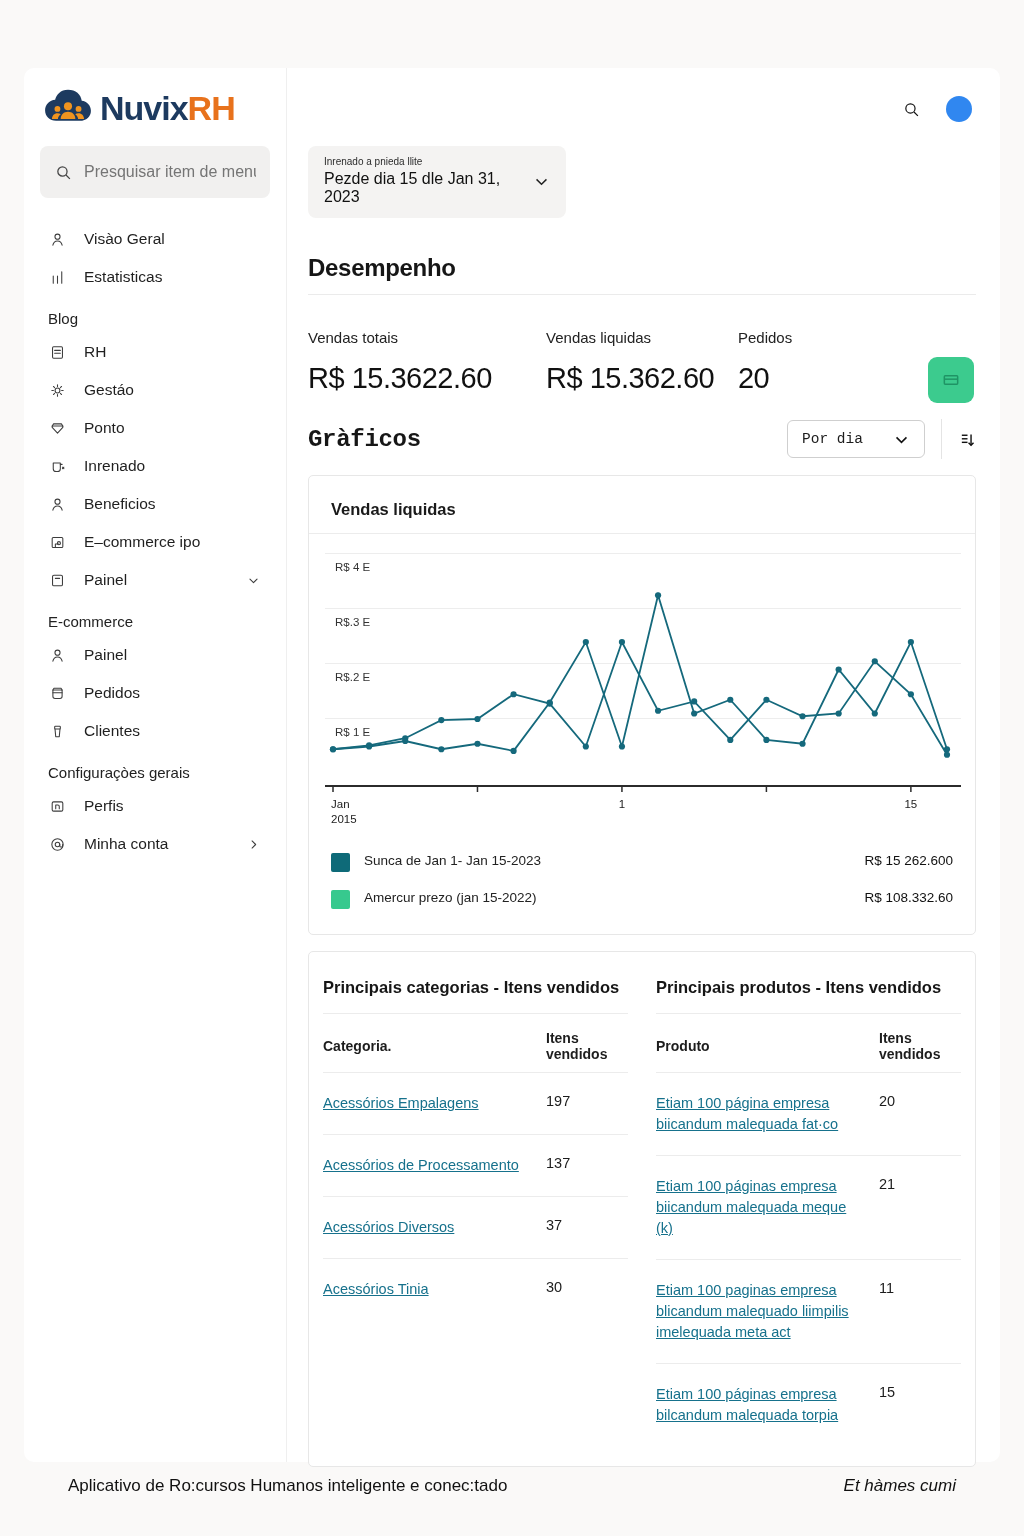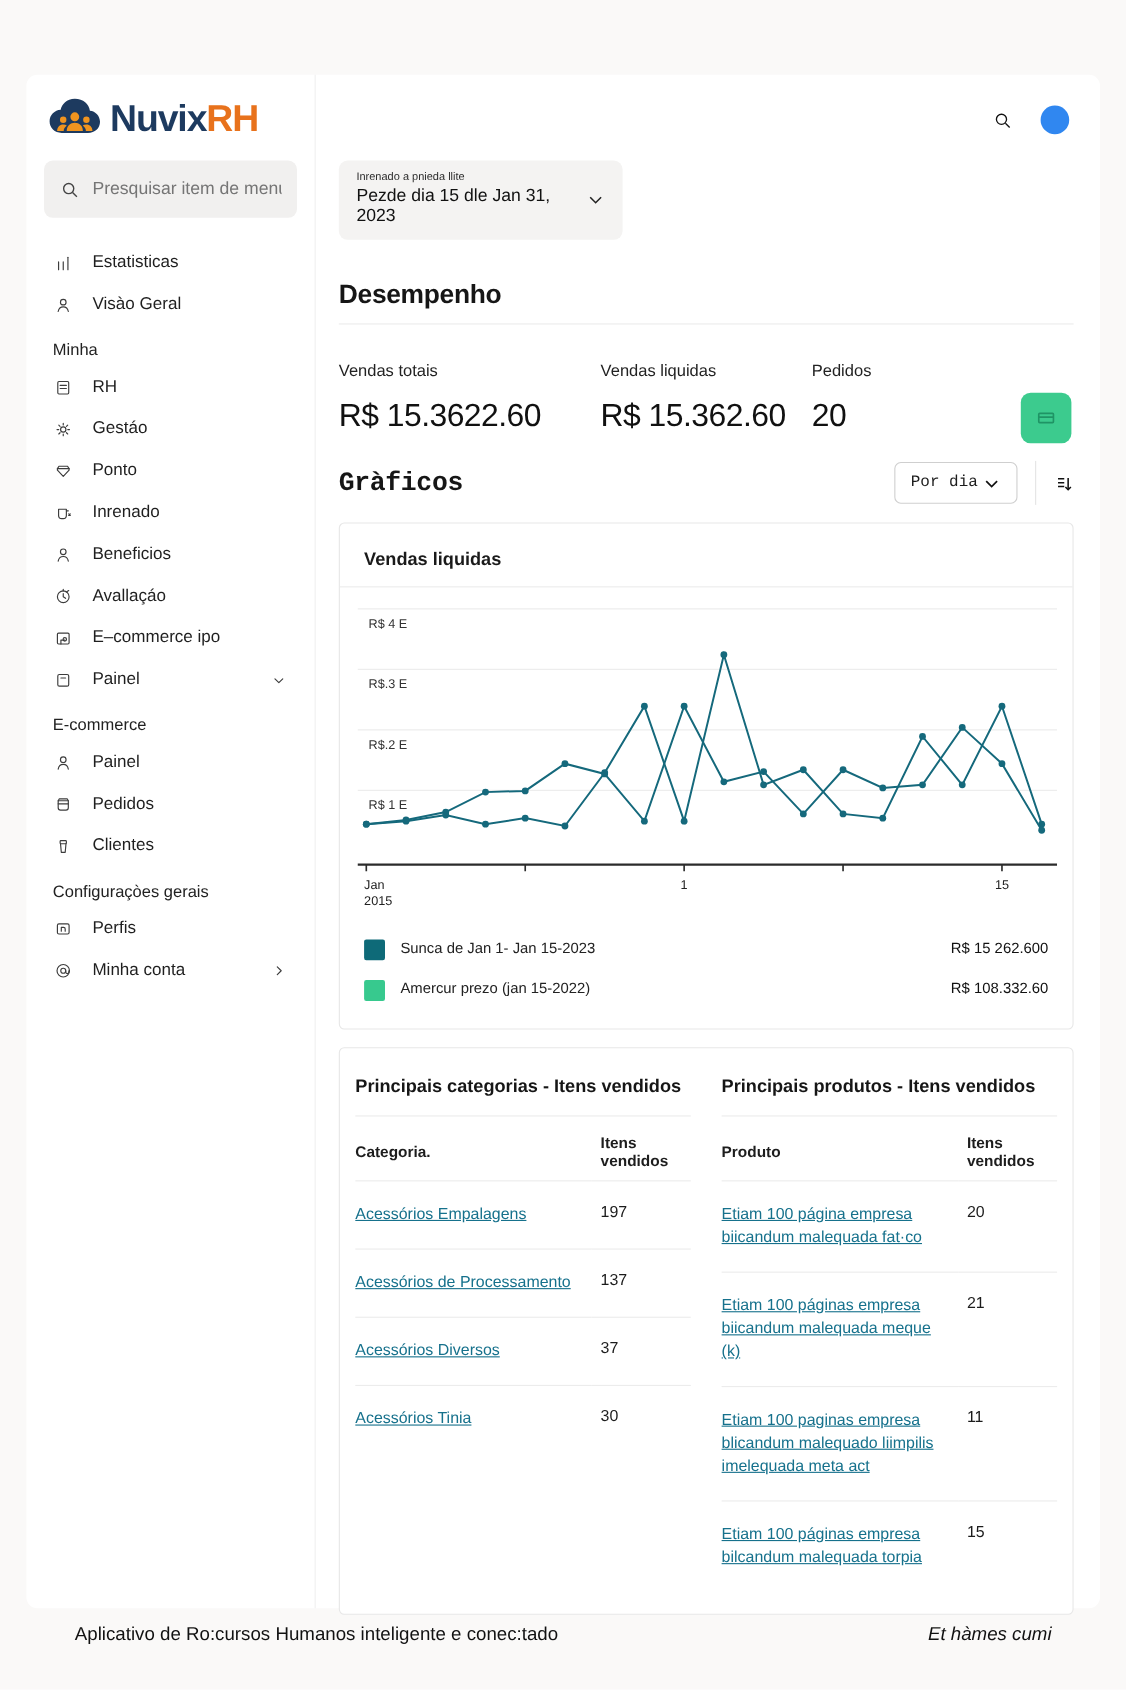--- a/index.html
+++ b/index.html
@@ -47,21 +47,21 @@
   .hr { height:1px; background:#ebebeb; margin-top:12px; }
   .kpis { display:flex; margin-top:34px; position:relative; }
   .kpi { width:248px; }
   .kpi:nth-child(2){ width:200px; }
   .kpi-label { font-size:15px; color:#222; margin-bottom:16px; }
   .kpi-value { font-size:29px; color:#111; letter-spacing:-0.5px; }
   .kpi-btn { position:absolute; right:2px; top:28px; width:46px; height:46px; border:none; border-radius:9px; cursor:pointer; display:flex; align-items:center; justify-content:center; }
   .charts-head { display:flex; align-items:center; margin-top:24px;font-family:Liberation Mono, monospace; }
   .charts-controls { margin-left:auto; display:flex; align-items:center; gap:16px; }
   .select {
-    border:1px solid #cfcfcf; border-radius:6px; height:38px; width:112px; padding:0 14px;
+    border:1px solid #cfcfcf; border-radius:6px; height:38px; width:138px; padding:0 14px;
     display:flex; align-items:center; justify-content:space-between; font-size:14.5px; background:#fff; cursor:pointer;
   }
   .vsep { width:1px; height:40px; background:#e4e4e4; }
   .panel { border:1px solid #e7e7e7; border-radius:5px; margin-top:16px; background:#fff; }
   .chart-panel { padding:18px 16px 14px 16px; }
   .chart-title { font-size:16.5px; font-weight:700; color:#1a1a1a; padding:6px 6px 14px 6px; }
   .chart-hr { height:1px; background:#ececec; margin:0 -16px; }
   .legend { padding:6px 6px 2px 6px; }
   .legend-row { display:flex; gap:14px; padding:9px 0; font-size:13.5px; color:#222; }
   .legend-swatch { width:19px; height:19px; border-radius:2px; flex:0 0 19px; }
@@ -124,37 +124,37 @@
           <circle cx="10.5" cy="10.5" r="6.5"></circle>
             <line x1="15.5" y1="15.5" x2="21" y2="21"></line>
         </svg>
       </span>
       <input type="text" placeholder="Presquisar item de menu" style="">
     </div>
     <nav id="sidebar-nav">
         <div class="menu-item">
           <span class="icn">
             <svg viewBox="0 0 24 24" fill="none" stroke="#3d3d3d" stroke-width="1.5" stroke-linecap="round" stroke-linejoin="round">
+              <circle cx="12" cy="8" r="3.6"></circle>
+              <path d="M5.5 20c.7-4 3.3-6 6.5-6s5.8 2 6.5 6"></path>
+            </svg>
+          </span>
+          <span>Visào Geral</span>
+        </div>
+        <div class="menu-item">
+          <span class="icn">
+            <svg viewBox="0 0 24 24" fill="none" stroke="#3d3d3d" stroke-width="1.5" stroke-linecap="round" stroke-linejoin="round">
               <line x1="6" y1="20" x2="6" y2="10"></line>
               <line x1="12" y1="20" x2="12" y2="10"></line>
               <line x1="18" y1="20" x2="18" y2="4"></line>
             </svg>
           </span>
           <span>Estatisticas</span>
         </div>
-        <div class="menu-item">
-          <span class="icn">
-            <svg viewBox="0 0 24 24" fill="none" stroke="#3d3d3d" stroke-width="1.5" stroke-linecap="round" stroke-linejoin="round">
-              <circle cx="12" cy="8" r="3.6"></circle>
-              <path d="M5.5 20c.7-4 3.3-6 6.5-6s5.8 2 6.5 6"></path>
-            </svg>
-          </span>
-          <span>Visào Geral</span>
-        </div>
-        <div class="menu-section-label">Minha</div>
+        <div class="menu-section-label">Blog</div>
         <div class="menu-item">
           <span class="icn">
             <svg viewBox="0 0 24 24" fill="none" stroke="#3d3d3d" stroke-width="1.5" stroke-linecap="round" stroke-linejoin="round">
               <rect x="5" y="4" width="14" height="16" rx="1.5"></rect>
               <line x1="8" y1="9" x2="16" y2="9"></line>
               <line x1="8" y1="13" x2="16" y2="13"></line>
             </svg>
           </span>
           <span>RH</span>
         </div>
@@ -187,30 +187,20 @@
           <span>Inrenado</span>
         </div>
         <div class="menu-item">
           <span class="icn">
             <svg viewBox="0 0 24 24" fill="none" stroke="#3d3d3d" stroke-width="1.5" stroke-linecap="round" stroke-linejoin="round">
               <circle cx="12" cy="8" r="3.6"></circle>
               <path d="M5.5 20c.7-4 3.3-6 6.5-6s5.8 2 6.5 6"></path>
             </svg>
           </span>
           <span>Beneficios</span>
-        </div>
-        <div class="menu-item">
-          <span class="icn">
-            <svg viewBox="0 0 24 24" fill="none" stroke="#3d3d3d" stroke-width="1.5" stroke-linecap="round" stroke-linejoin="round">
-              <circle cx="12" cy="12" r="7.5"></circle>
-              <path d="M12 4.5v-2M16 6l3-2"></path>
-              <polyline points="12,8 12,12 15,14"></polyline>
-            </svg>
-          </span>
-          <span>Avallaçáo</span>
         </div>
         <div class="menu-item">
           <span class="icn">
             <svg viewBox="0 0 24 24" fill="none" stroke="#3d3d3d" stroke-width="1.5" stroke-linecap="round" stroke-linejoin="round">
               <rect x="4.5" y="5" width="15" height="14" rx="1.5"></rect>
               <circle cx="14" cy="13" r="2.2"></circle>
               <path d="M9 19v-5h5"></path>
             </svg>
           </span>
           <span>E–commerce ipo</span>

